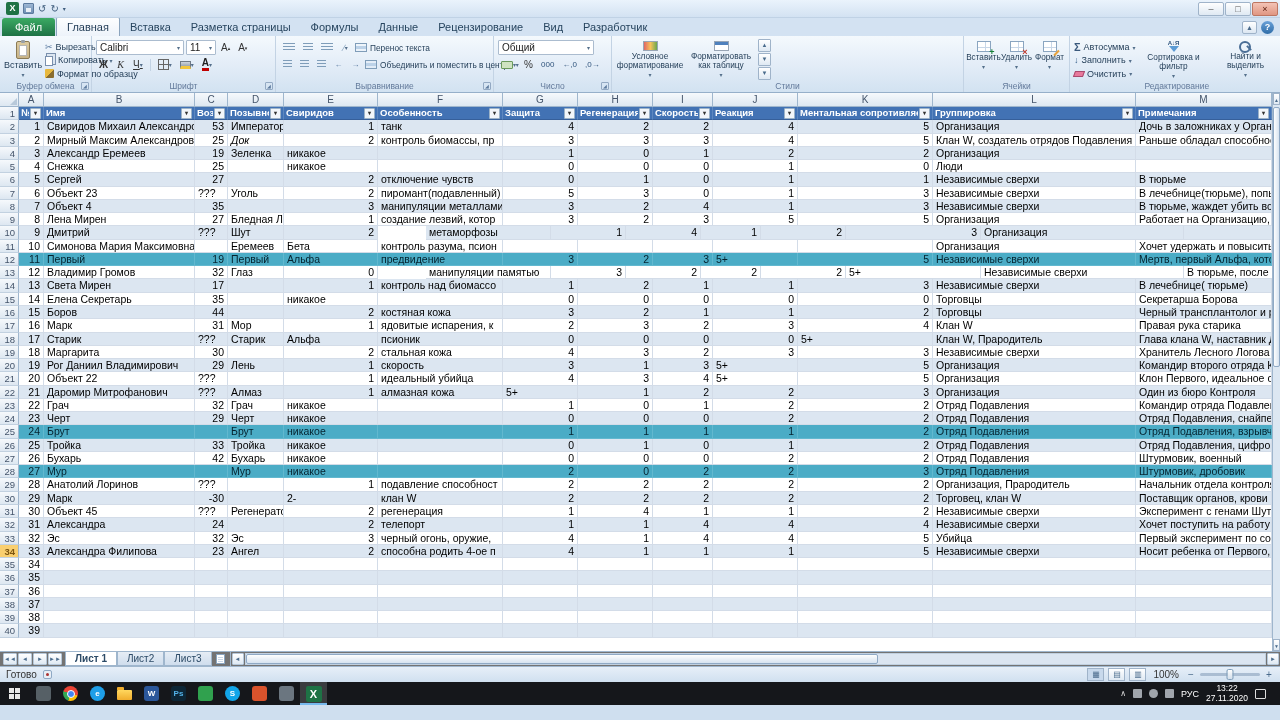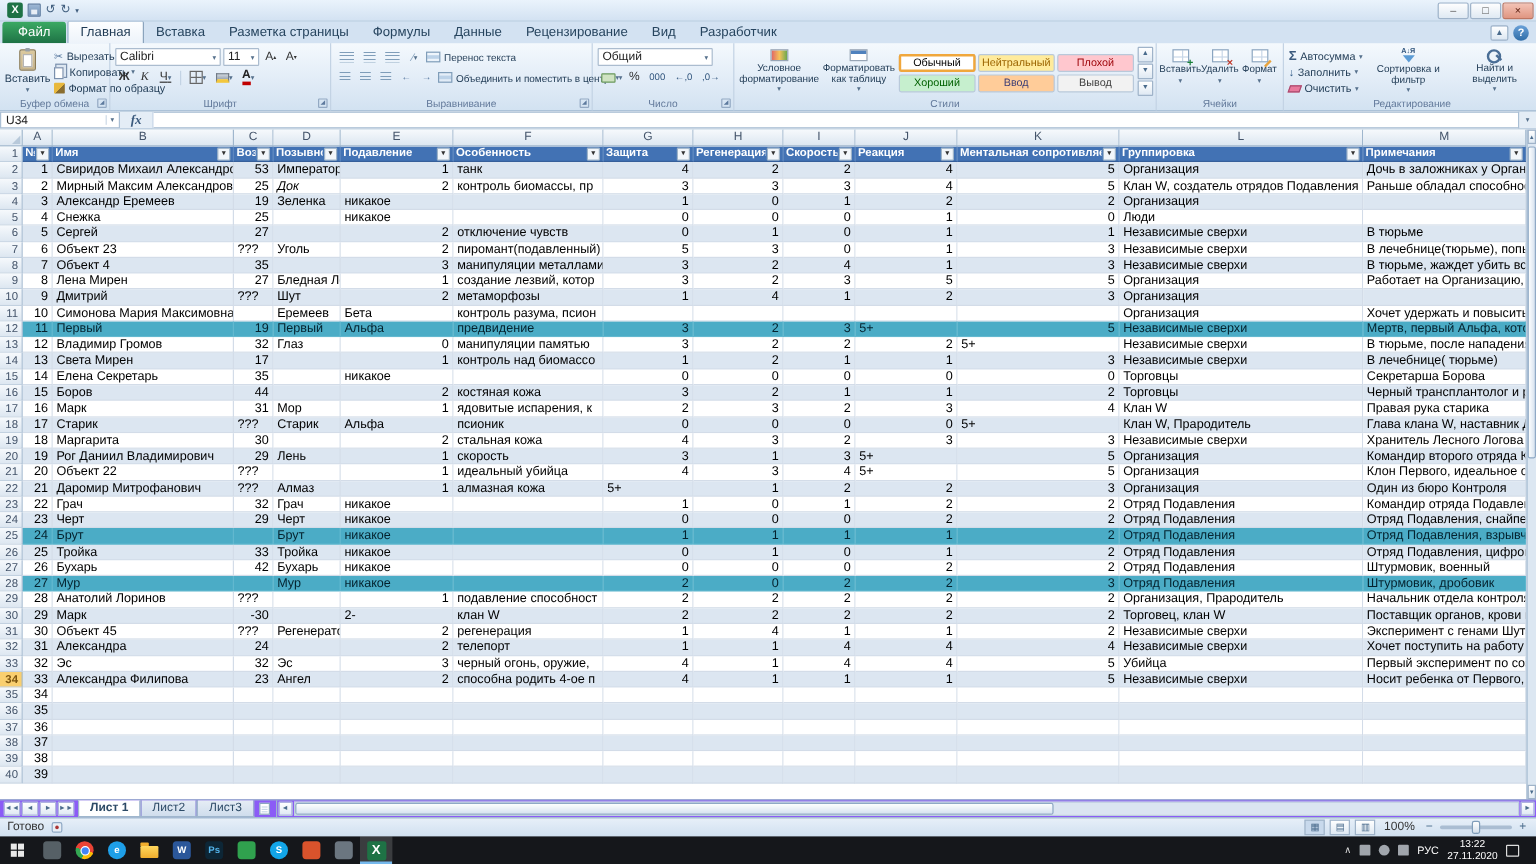--- a/index.html
+++ b/index.html
@@ -133,21 +133,21 @@
 .cell.num{text-align:right;}
 .cell.thdr{background:#4272b4;color:#fff;font-weight:bold;font-size:9.5px;display:flex;align-items:center;border-right-color:#5d87bf;border-bottom-color:#365f9a;padding:0 2px;}
 .thdr-txt{flex:1;overflow:hidden;white-space:nowrap;}
 .filterbtn{width:11px;height:11px;flex-shrink:0;background:#f2f6fa;border:1px solid #9db3c8;color:#333;font-size:6px;line-height:9px;text-align:center;border-radius:1px;margin-left:1px;}
 .vscroll{width:8px;background:#dce7f2;border-left:1px solid #9fb6cd;display:flex;flex-direction:column;}
 .varrow{height:12px;font-size:5px;text-align:center;line-height:12px;color:#4a6b8c;background:linear-gradient(#fff,#dfe9f3);border:1px solid #9fb3c9;}
 .vthumb{margin:2px 0;height:260px;background:linear-gradient(90deg,#fdfefe,#d7e3f0);border:1px solid #8fa9c5;border-radius:2px;}
 .vfill{flex:1;}
 
 
-.sheetbar{height:15px;display:flex;align-items:stretch;background:#8b5cf6;border-top:1px solid #9fb6cd;flex-shrink:0;}
+.sheetbar{height:15px;display:flex;align-items:stretch;background:#737373;border-top:1px solid #9fb6cd;flex-shrink:0;}
 .navbtns{display:flex;align-items:center;gap:1px;padding:0 3px;}
 .navbtn{width:14px;height:12px;font-size:6px;line-height:11px;text-align:center;color:#4a6b8c;background:linear-gradient(#fff,#dfe9f3);border:1px solid #b6c8da;border-radius:1px;}
 #sheet-tabs{display:flex;align-items:stretch;}
 .stab{padding:0 9px;font-size:10px;line-height:14px;background:linear-gradient(#e6edf5,#cfdded);border:1px solid #9fb6cd;border-top:none;color:#2c4a66;white-space:nowrap;}
 .stab.active{background:#fff;font-weight:bold;}
 .addsheet{width:18px;display:flex;align-items:center;justify-content:center;}
 .ic-addsheet{width:9px;height:10px;background:#fff;border:1px solid #8aa5c0;position:relative;}
 .ic-addsheet::after{content:'';position:absolute;left:1px;top:2px;right:1px;height:1px;background:#c8d7e8;box-shadow:0 2px 0 #c8d7e8,0 4px 0 #c8d7e8;}
 .hscroll{flex:1;display:flex;align-items:center;border-left:1px solid #9fb6cd;padding:0 1px;}
 .harrow{width:12px;height:12px;font-size:6px;line-height:11px;text-align:center;color:#4a6b8c;background:linear-gradient(#fff,#dfe9f3);border:1px solid #b6c8da;border-radius:1px;}
@@ -365,28 +365,20 @@
       <div class="bigbtn2">
         <span class="ic-cf"></span>
         <span>Условное форматирование</span>
         <span class="caret">▾</span>
       </div>
       <div class="bigbtn2">
         <span class="ic-fmttbl"></span>
         <span>Форматировать как таблицу</span>
         <span class="caret">▾</span>
       </div>
-      <div class="gallery" id="style-gallery">
-          <div class="chip sel" style="background: rgb(255, 255, 255); color: rgb(0, 0, 0);">Обычный</div>
-          <div class="chip" style="background: rgb(255, 235, 156); color: rgb(156, 101, 0);">Нейтральный</div>
-          <div class="chip" style="background: rgb(255, 199, 206); color: rgb(156, 0, 6);">Плохой</div>
-          <div class="chip" style="background: rgb(198, 239, 206); color: rgb(0, 97, 0);">Хороший</div>
-          <div class="chip" style="background: rgb(255, 204, 153); color: rgb(63, 63, 118);">Ввод</div>
-          <div class="chip" style="background: rgb(242, 242, 242); color: rgb(63, 63, 63);">Вывод</div>
-        </div>
       <div class="gal-scroll">
         <span class="galbtn">▲</span>
         <span class="galbtn">▼</span>
         <span class="galbtn">▼</span>
       </div>
       <div class="glabel">Стили</div>
     </div>
 
     <div class="rgroup g-cells">
       <div class="cellbtn">
@@ -435,31 +427,20 @@
       </div>
       <div class="bigbtn2">
         <span class="ic-find"></span>
         <span>Найти и выделить</span>
         <span class="caret">▾</span>
       </div>
       <div class="glabel">Редактирование</div>
     </div>
   </div>
 
-  <div class="fbar">
-    <div class="namebox">
-        <span>U34</span>
-        <span class="nb-caret">▾</span>
-      </div>
-    <div class="fx">
-        <i>fx</i>
-      </div>
-    <div class="finput"></div>
-    <div class="fexpand">▾</div>
-  </div>
 
   <div class="gridwrap">
     <div class="gridleft">
       <div class="colhdrs" id="col-headers">
           <div class="corner"></div>
           <div class="colhdr" style="width: 25px;">A</div>
           <div class="colhdr" style="width: 151px;">B</div>
           <div class="colhdr" style="width: 33px;">C</div>
           <div class="colhdr" style="width: 56px;">D</div>
           <div class="colhdr" style="width: 94px;">E</div>
@@ -485,21 +466,21 @@
             </div>
             <div class="cell thdr" style="width: 33px;">
               <span class="thdr-txt">Возраст</span>
               <span class="filterbtn">▾</span>
             </div>
             <div class="cell thdr" style="width: 56px;">
               <span class="thdr-txt">Позывной</span>
               <span class="filterbtn">▾</span>
             </div>
             <div class="cell thdr" style="width: 94px;">
-              <span class="thdr-txt">Подавление</span>
+              <span class="thdr-txt">Свиридов</span>
               <span class="filterbtn">▾</span>
             </div>
             <div class="cell thdr" style="width: 125px;">
               <span class="thdr-txt">Особенность</span>
               <span class="filterbtn">▾</span>
             </div>
             <div class="cell thdr" style="width: 75px;">
               <span class="thdr-txt">Защита</span>
               <span class="filterbtn">▾</span>
             </div>
@@ -656,21 +637,21 @@
             <div class="cell" style="width: 203px;">Организация</div>
             <div class="cell" style="width: 136px;">Работает на Организацию, чтоб</div>
           </div>
           <div class="r">
             <div class="rowhdr">10</div>
             <div class="cell band num" style="width: 25px;">9</div>
             <div class="cell band" style="width: 151px;">Дмитрий</div>
             <div class="cell band" style="width: 33px;">???</div>
             <div class="cell band" style="width: 56px;">Шут</div>
             <div class="cell band num" style="width: 94px;">2</div>
-            <div class="cell band" style="width: 125px;">метаморфозы</div>
+            <div class="cell band" style="width: 125px; margin-left: 48px;">метаморфозы</div>
             <div class="cell band num" style="width: 75px;">1</div>
             <div class="cell band num" style="width: 75px;">4</div>
             <div class="cell band num" style="width: 60px;">1</div>
             <div class="cell band num" style="width: 85px;">2</div>
             <div class="cell band num" style="width: 135px;">3</div>
             <div class="cell band" style="width: 203px;">Организация</div>
             <div class="cell band" style="width: 136px;"></div>
           </div>
           <div class="r">
             <div class="rowhdr">11</div>
@@ -704,21 +685,21 @@
             <div class="cell band hl" style="width: 203px;">Независимые сверхи</div>
             <div class="cell band hl" style="width: 136px;">Мертв, первый Альфа, которого</div>
           </div>
           <div class="r">
             <div class="rowhdr">13</div>
             <div class="cell num" style="width: 25px;">12</div>
             <div class="cell" style="width: 151px;">Владимир Громов</div>
             <div class="cell num" style="width: 33px;">32</div>
             <div class="cell" style="width: 56px;">Глаз</div>
             <div class="cell num" style="width: 94px;">0</div>
-            <div class="cell" style="width: 125px;">манипуляции памятью</div>
+            <div class="cell" style="width: 125px; margin-left: 48px;">манипуляции памятью</div>
             <div class="cell num" style="width: 75px;">3</div>
             <div class="cell num" style="width: 75px;">2</div>
             <div class="cell num" style="width: 60px;">2</div>
             <div class="cell num" style="width: 85px;">2</div>
             <div class="cell" style="width: 135px;">5+</div>
             <div class="cell" style="width: 203px;">Независимые сверхи</div>
             <div class="cell" style="width: 136px;">В тюрьме, после нападения Пер</div>
           </div>
           <div class="r">
             <div class="rowhdr">14</div>

